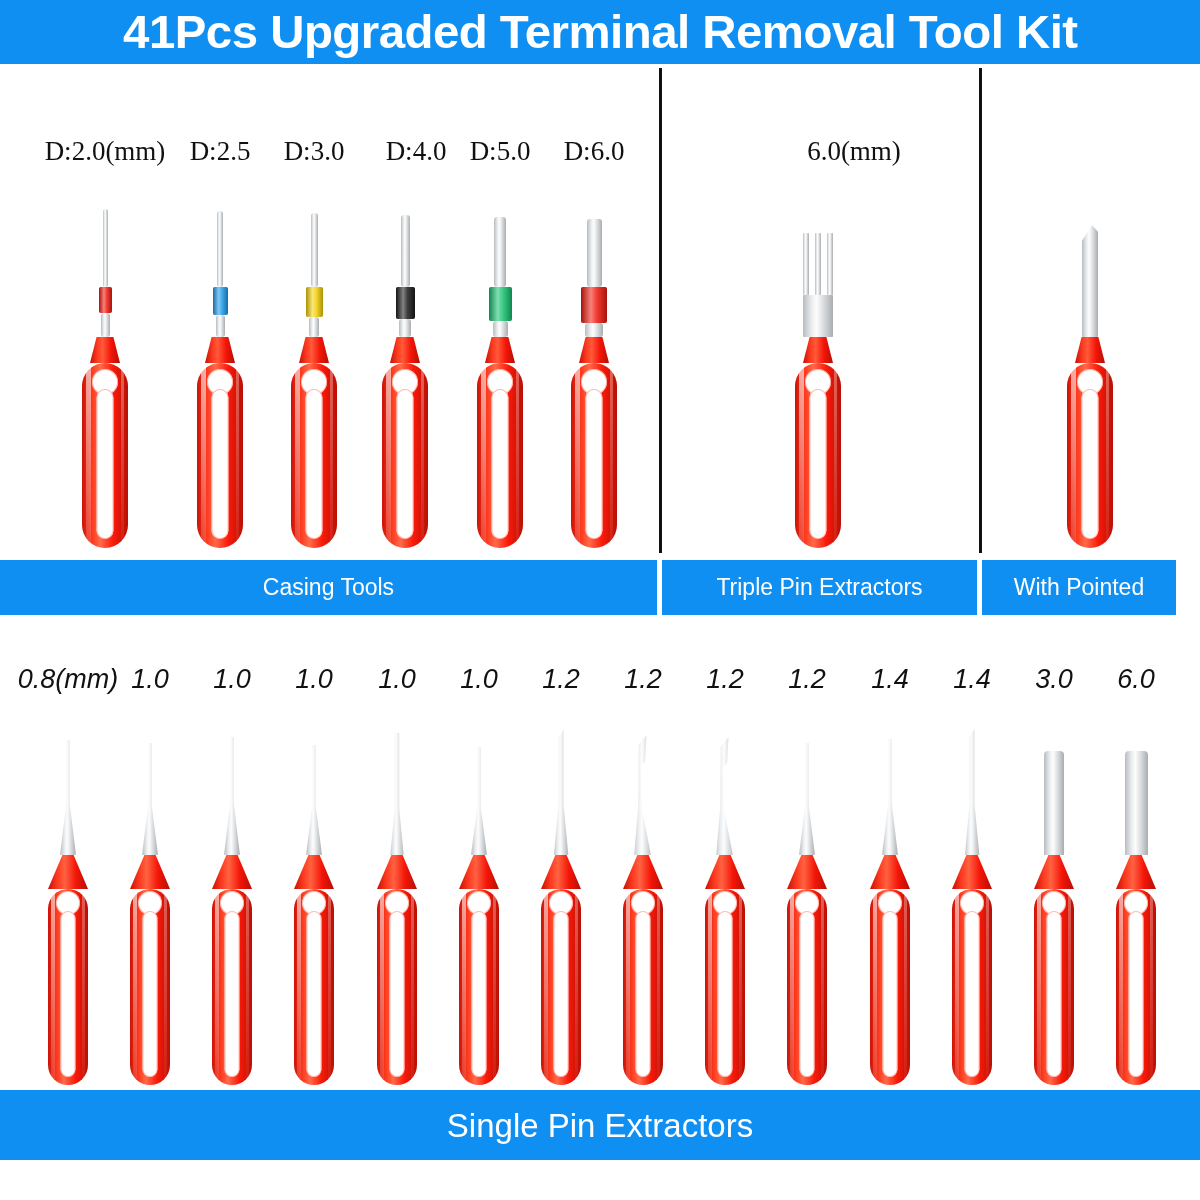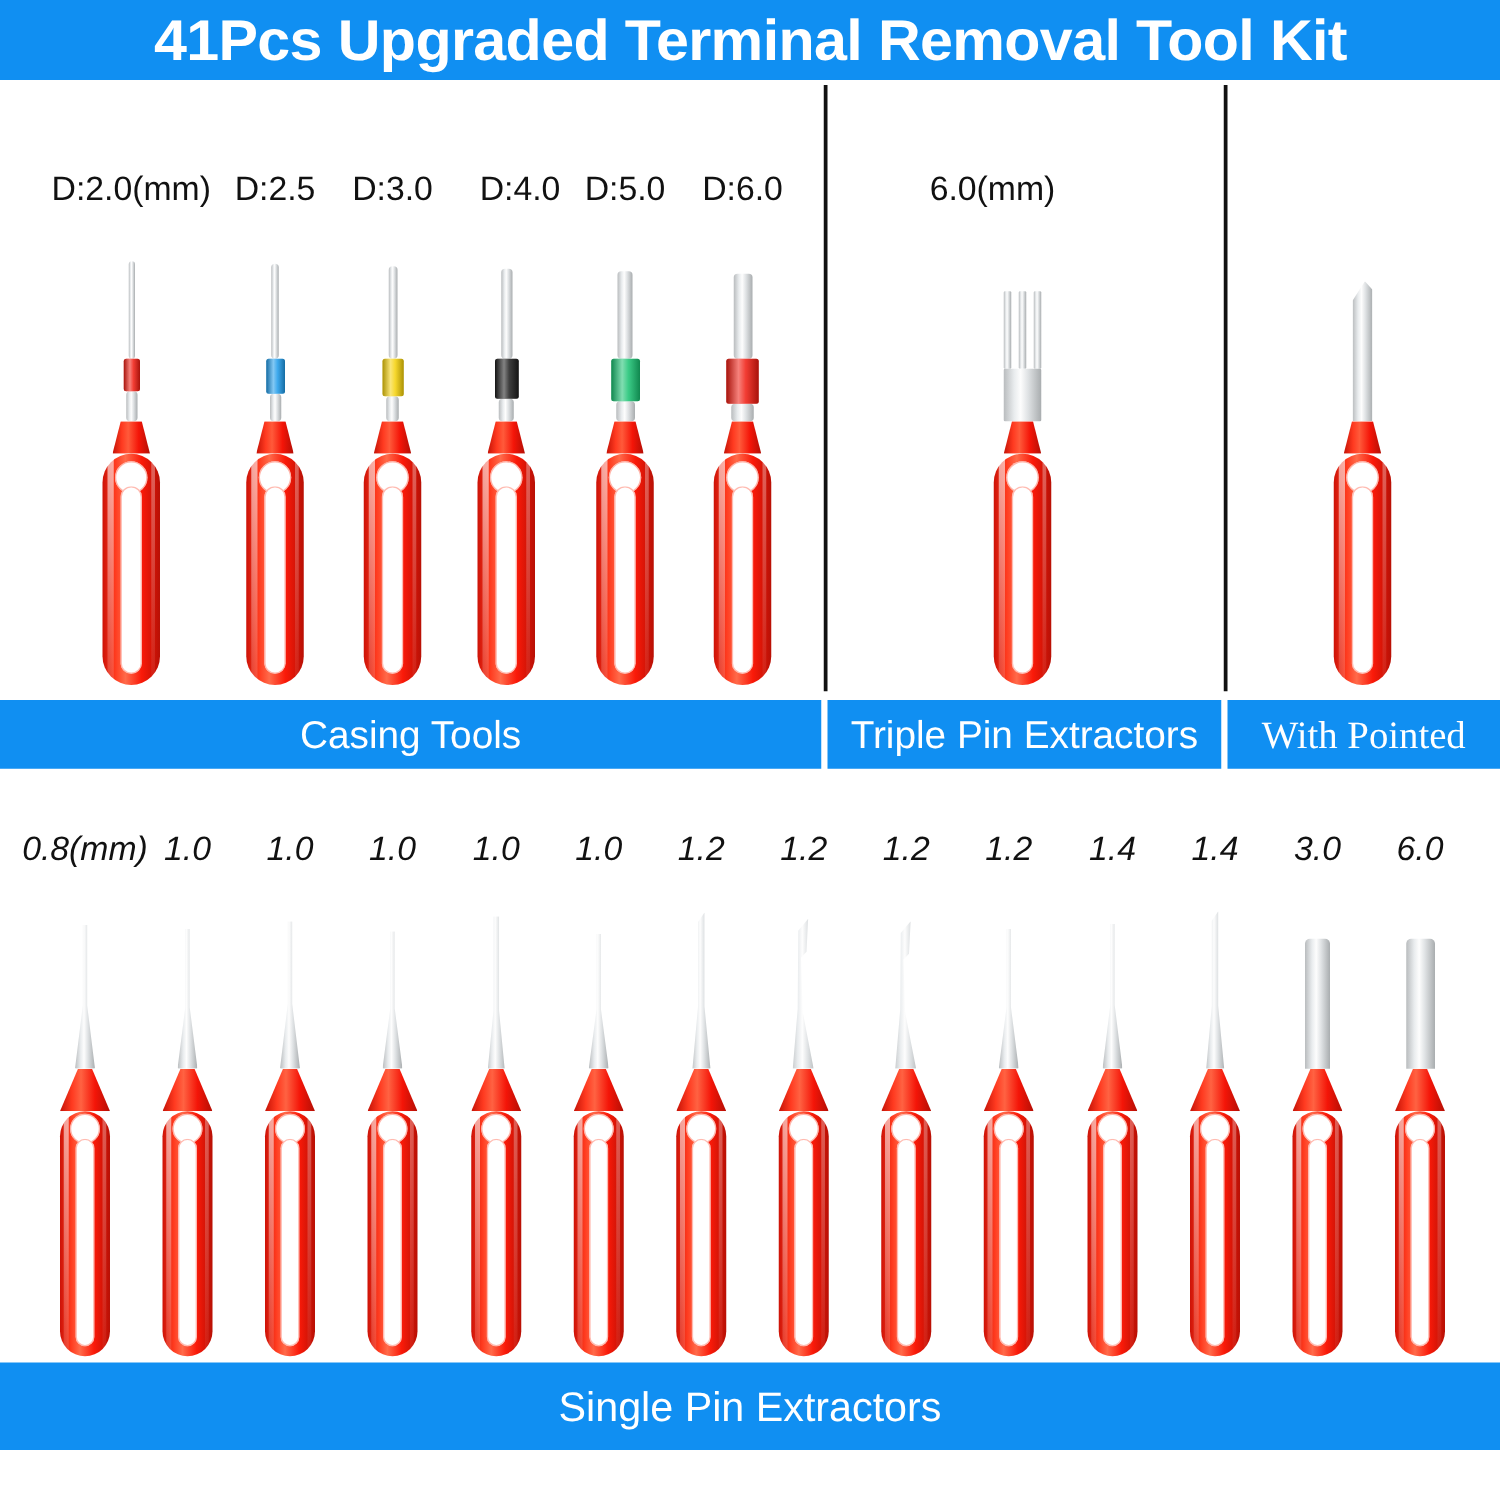--- a/index.html
+++ b/index.html
@@ -13,21 +13,21 @@
       white-space:nowrap;line-height:1;transform:scaleX(1.03);}
 
   
   .vdiv{position:absolute;width:3px;background:#111111;top:68px;height:485px;}
   .vdiv.d1{left:659px;}
   .vdiv.d2{left:979px;}
 
   
   .top-block{position:absolute;left:0;top:68px;width:1200px;height:487px;}
 
-  .label-row{position:absolute;width:100%;top:66px;height:34px;}
+  .label-row{position:absolute;width:100%;top:66px;height:34px;font-family:Liberation Serif, serif;}
   .lbl{position:absolute;font-size:27px;color:#111;white-space:nowrap;
        text-align:center;top:0;line-height:34px;}
 
   .tool-row{position:absolute;top:120px;left:0;width:100%;height:360px;}
 
   
   .tool{position:absolute;bottom:0;display:flex;flex-direction:column;
         align-items:center;justify-content:flex-end;}
 
   
@@ -80,24 +80,24 @@
       background:linear-gradient(to bottom,rgba(255,255,255,.6),rgba(255,255,255,.1));
       border-radius:3px;}
   .handle-s .gloss2{position:absolute;top:0;right:3px;width:3px;bottom:0;
       background:linear-gradient(to bottom,rgba(255,255,255,.32),rgba(255,255,255,.04));
       border-radius:3px;}
 
   
   .mid-banner{position:absolute;left:0;top:560px;width:1200px;height:55px;}
   .mb-seg{position:absolute;top:0;height:55px;background:#108ff2;
       display:flex;align-items:center;justify-content:center;}
-  .mb-seg span{color:#ffffff;font-size:31px;white-space:nowrap;line-height:1;}
+  .mb-seg span{color:#ffffff;font-size:23px;white-space:nowrap;line-height:1;}
   .mb-seg.s1{left:0;width:657px;}
   .mb-seg.s2{left:662px;width:315px;}
-  .mb-seg.s3{left:982px;width:218px;font-family:Liberation Serif, serif;}
+  .mb-seg.s3{left:982px;width:194px;}
 
   
   .bot-block{position:absolute;left:0;top:620px;width:1200px;height:465px;}
   .bot-labels{position:absolute;top:42px;width:100%;height:34px;font-style:italic;}
   .bot-tools{position:absolute;top:100px;left:0;width:100%;height:365px;}
 
   
   .bottom-banner{position:absolute;left:0;top:1090px;width:1200px;height:70px;
       background:#108ff2;display:flex;align-items:center;justify-content:center;}
   .bottom-banner span{color:#ffffff;font-size:33px;line-height:1;}
@@ -110,21 +110,21 @@
 </div>
 
 <div class="top-block">
   <div class="label-row" id="top-labels">
       <div class="lbl" style="left: -5px; width: 220px;">D:2.0(mm)</div>
       <div class="lbl" style="left: 110px; width: 220px;">D:2.5</div>
       <div class="lbl" style="left: 204px; width: 220px;">D:3.0</div>
       <div class="lbl" style="left: 306px; width: 220px;">D:4.0</div>
       <div class="lbl" style="left: 390px; width: 220px;">D:5.0</div>
       <div class="lbl" style="left: 484px; width: 220px;">D:6.0</div>
-      <div class="lbl" style="left: 684px; width: 220px;">6.0(mm)</div>
+      <div class="lbl" style="left: 744px; width: 220px;">6.0(mm)</div>
     </div>
   <div class="tool-row" id="top-tools">
       <div class="tool" style="left: 75px; width: 60px;">
         <div class="shaft round" style="width: 5px; height: 78px;"></div>
         <div class="collar" style="background: rgb(240, 27, 16); width: 13px; height: 26px;"></div>
         <div class="shaft round" style="width: 9px; height: 24px;"></div>
         <div class="handle">
           <div class="neck"></div>
           <div class="body" style="height: 185px;">
             <div class="gloss"></div>

